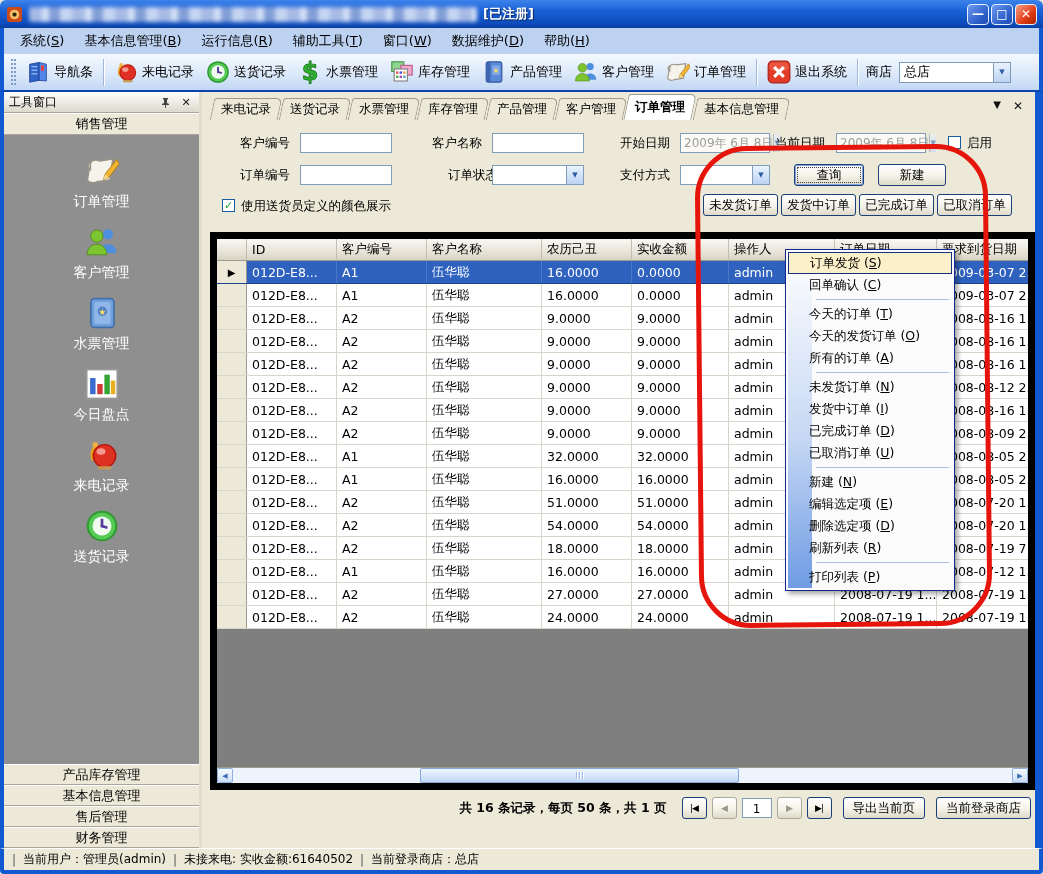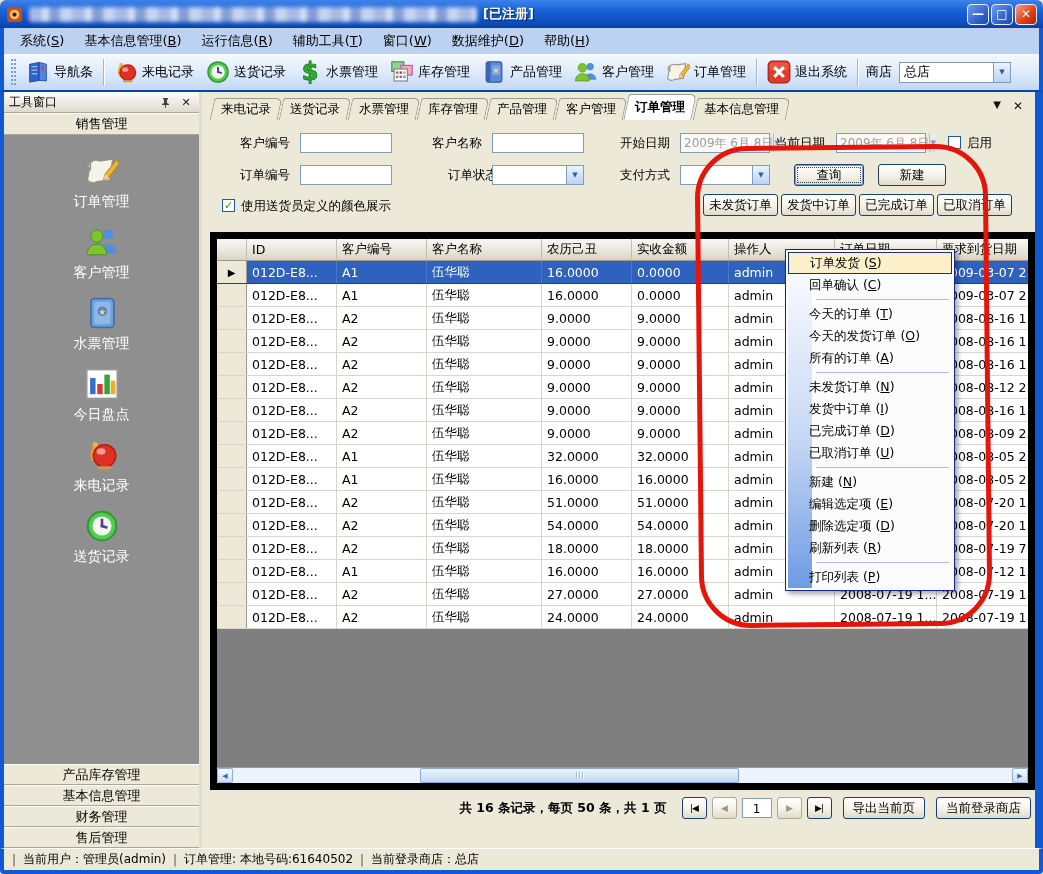--- a/index.html
+++ b/index.html
@@ -370,22 +370,22 @@
               <path d="M10 5.8v4.2l3.2 1" stroke="#5A3A9A" stroke-width="1.6" fill="none"></path>
               <circle cx="10" cy="10" r=".9" fill="#5A3A9A"></circle>
             </svg>
           </span>
           <span class="sb-item-label">送货记录</span>
         </div>
       </div>
     <div class="sb-bottom" id="sidebar-groups">
         <div class="sb-bgroup">产品库存管理</div>
         <div class="sb-bgroup">基本信息管理</div>
+        <div class="sb-bgroup">售后管理</div>
         <div class="sb-bgroup">财务管理</div>
-        <div class="sb-bgroup">售后管理</div>
       </div>
   </div>
 
   <div class="content">
     <div class="tabbar" id="tabbar">
 
     <div class="tab">
           <span>来电记录</span>
         </div>
         <div class="tab">
@@ -675,21 +675,21 @@
     <div class="bottom-gap"></div>
   </div>
 
   <div class="wb-r"></div>
 </div>
 
 <div class="statusbar" id="statusbar">
     <span class="st-sep">|</span>
     <span>当前用户：管理员(admin)</span>
     <span class="st-sep">|</span>
-    <span>订单管理: 本地号码:61640502</span>
+    <span>未接来电: 实收金额:61640502</span>
     <span class="st-sep">|</span>
     <span>当前登录商店：总店</span>
   </div>
 <div class="bottom-border"></div>
 
 <div class="ctx" id="ctxmenu">
   <div class="ctx-strip"></div>
 <div class="ctx-item hl">订单发货 (<u>S</u>)</div>
     <div class="ctx-item">回单确认 (<u>C</u>)</div>
     <div class="ctx-sep"></div>

